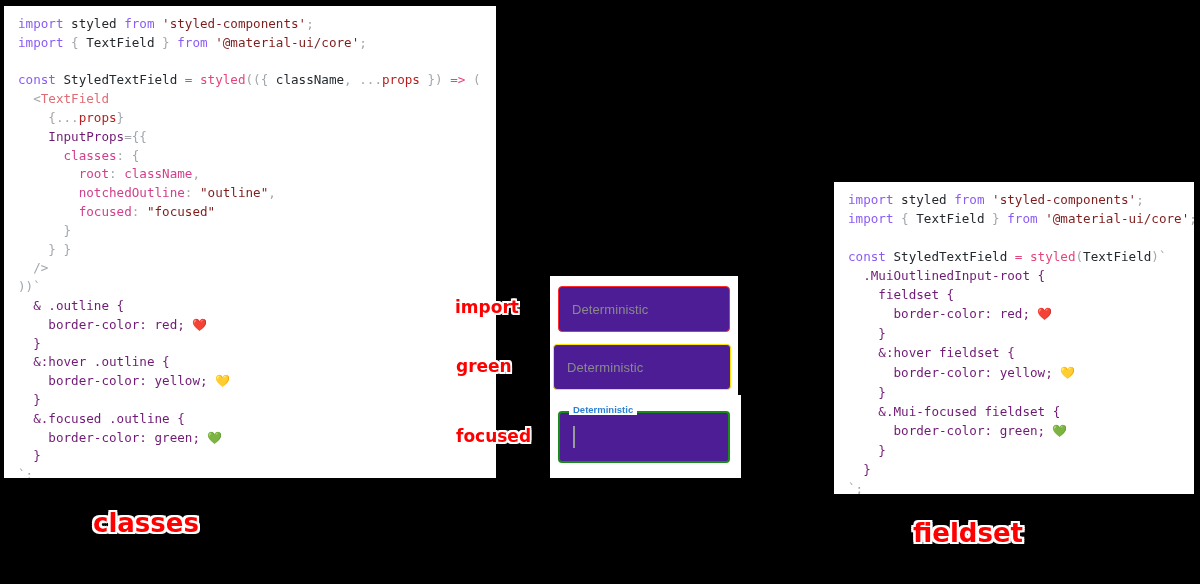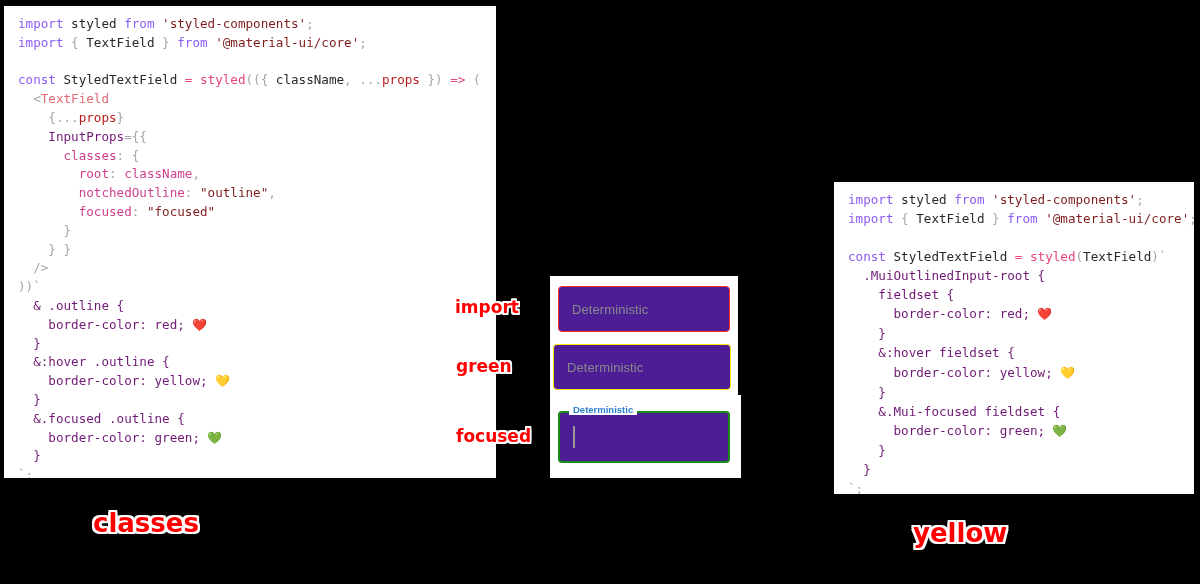--- a/index.html
+++ b/index.html
@@ -199,13 +199,13 @@
 <div class="field" id="field-focused">
   <span class="notch">Deterministic</span>
   <span class="caret"></span>
 </div>
 
 <div class="annot" id="annot-default">import</div>
 <div class="annot" id="annot-hover">green</div>
 <div class="annot" id="annot-focused">focused</div>
 
 <div class="caption" id="caption-classes">classes</div>
-<div class="caption" id="caption-globals">yellow</div>
+<div class="caption" id="caption-globals">fieldset</div>
 
 </body></html>

